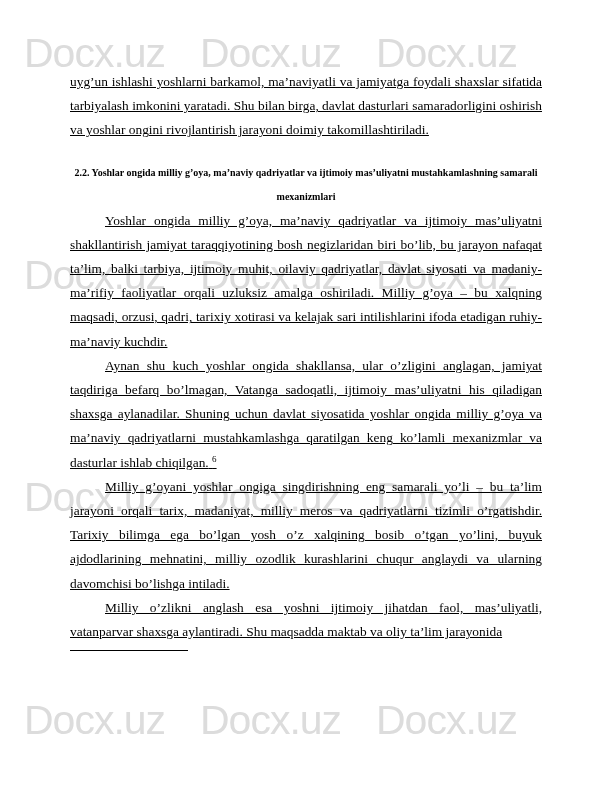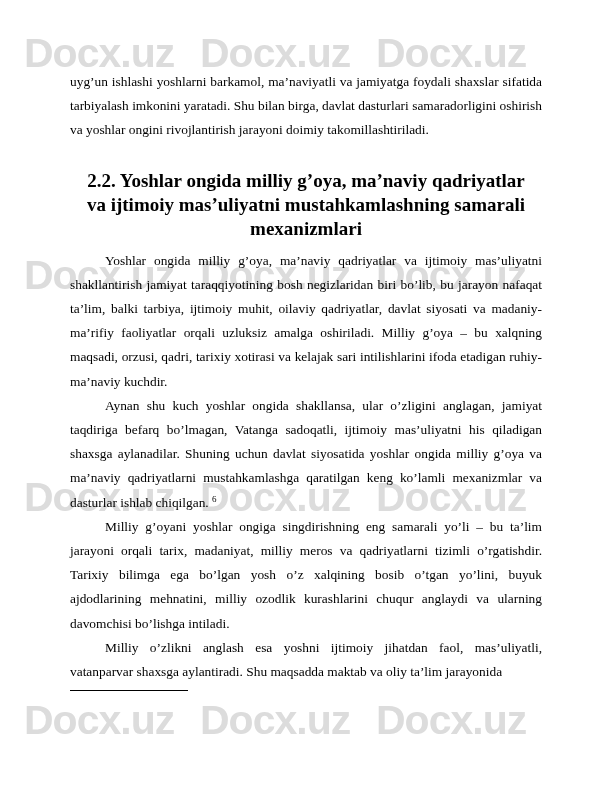--- a/index.html
+++ b/index.html
@@ -1,32 +1,33 @@
 <!DOCTYPE html>
 <html><head>
   <meta charset="utf-8">
   <style>
     html, body { margin: 0; padding: 0; }
     body {
       width: 612px; height: 792px; background: #ffffff; position: relative; overflow: hidden;
       font-family: "Liberation Serif", "DejaVu Serif", serif; color: #000;
     }
-    .watermark-layer { position: absolute; left: 0; top: 0; width: 504px; height: 792px; pointer-events: none; z-index: 0; font-weight: bold; }
+    .watermark-layer { position: absolute; left: 0; top: 0; width: 504px; height: 792px; pointer-events: none; z-index: 0; }
     .wm {
       position: absolute; font-family: "Liberation Sans", "DejaVu Sans", sans-serif;
       font-size: 41px; color: #dcdcdc; letter-spacing: -1px; line-height: 1; white-space: nowrap;
     }
     .page { position: absolute; left: 70px; top: 70px; width: 472px; z-index: 1; }
     .para {
       font-size: 13.4px; line-height: 24.2px; text-align: justify; margin: 0;
       text-align-last: left;
+      text-decoration: underline;
     }
     .indent { text-indent: 35px; }
     .heading {
-      font-weight: bold; font-size: 19px; line-height: 24px; text-align: center; margin: 8px;
+      font-weight: bold; font-size: 10px; line-height: 24px; text-align: center; margin: 0;
     }
     .gap { height: 18px; }
     .fnref { font-size: 9px; vertical-align: super; line-height: 0; }
     .footnote-rule { width: 118px; border-top: 0.8px solid #000; margin-top: 6px; }
     .footnote { font-size: 10px; line-height: 18px; text-align: justify; margin: 2px 0 0 0; }
     .footnote .num { font-size: 7px; vertical-align: super; line-height: 0; }
   </style>
 </head>
 <body>
 

